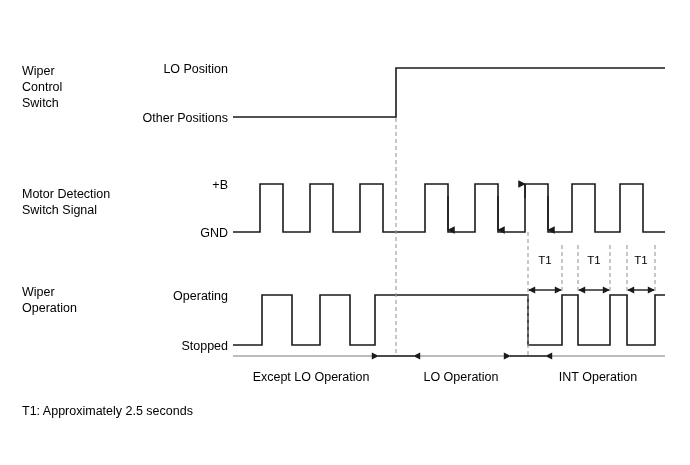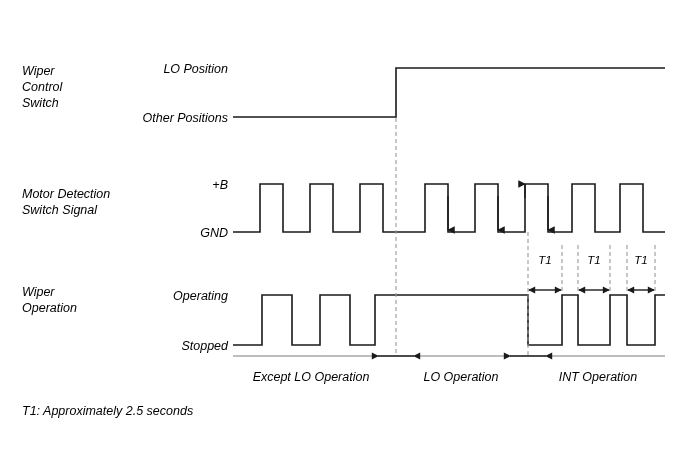--- a/index.html
+++ b/index.html
@@ -14,21 +14,20 @@
     font-family: "Liberation Sans", sans-serif;
     color: #000000;
     overflow: hidden;
   }
   #diagram-root {
     position: absolute;
     left: 0;
     top: 0;
     width: 690px;
     height: 465px;
-    font-style: italic;
   }
   svg#timing-svg {
     position: absolute;
     left: 0;
     top: 0;
     width: 690px;
     height: 465px;
     display: block;
   }
   .grp-label {

